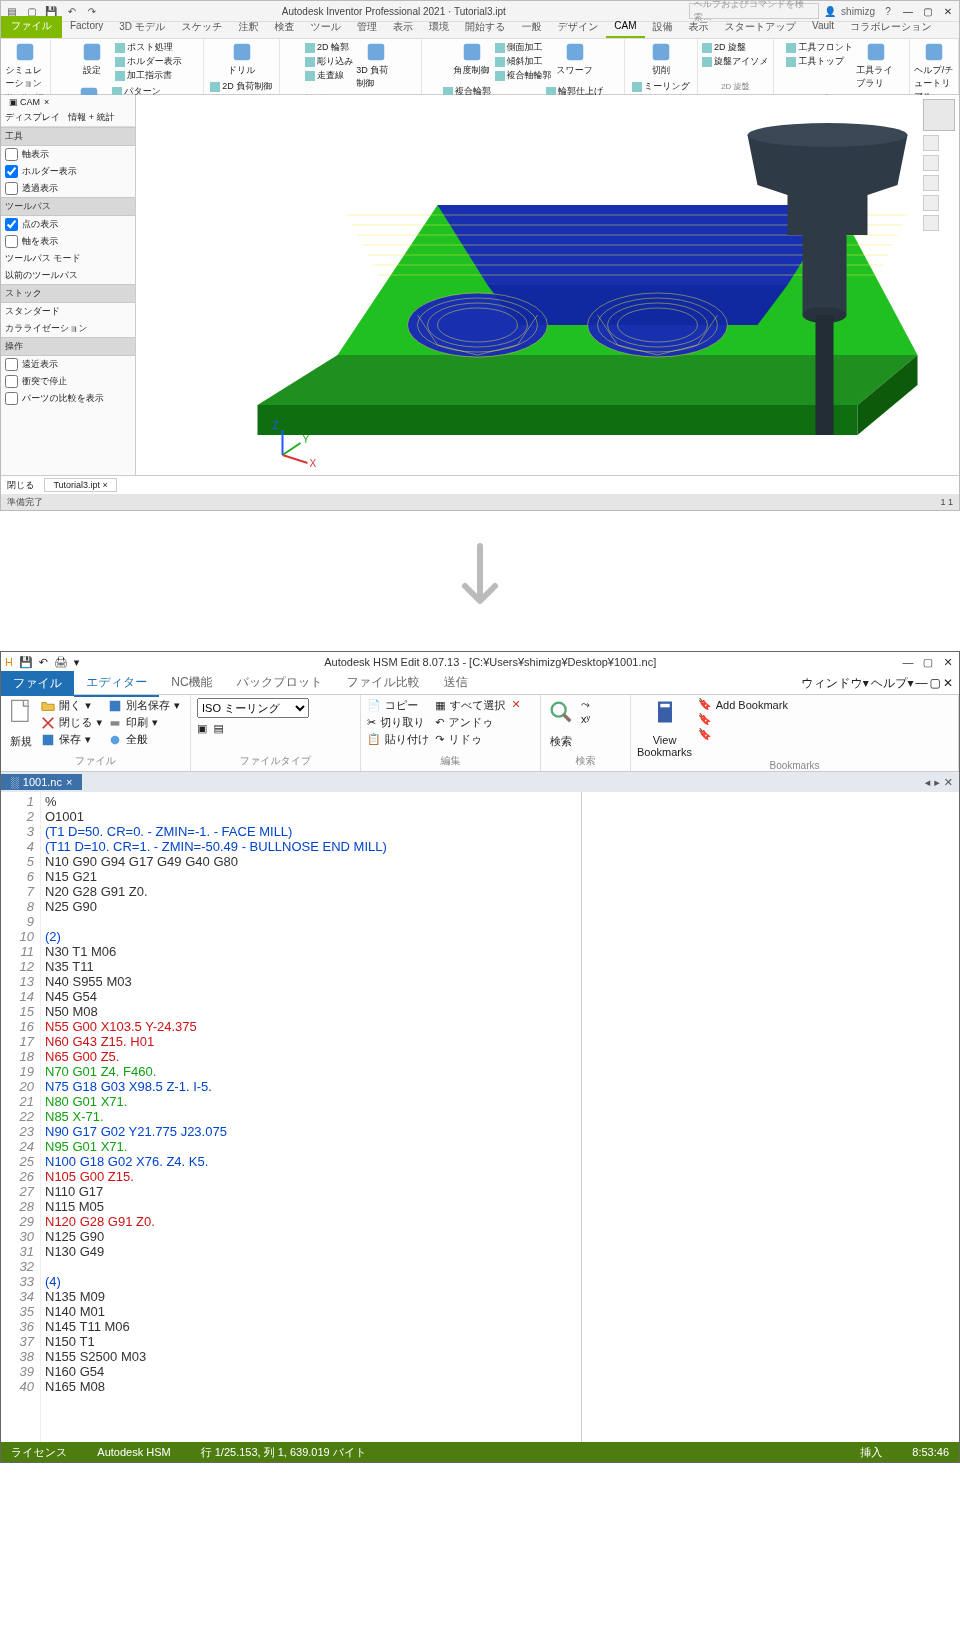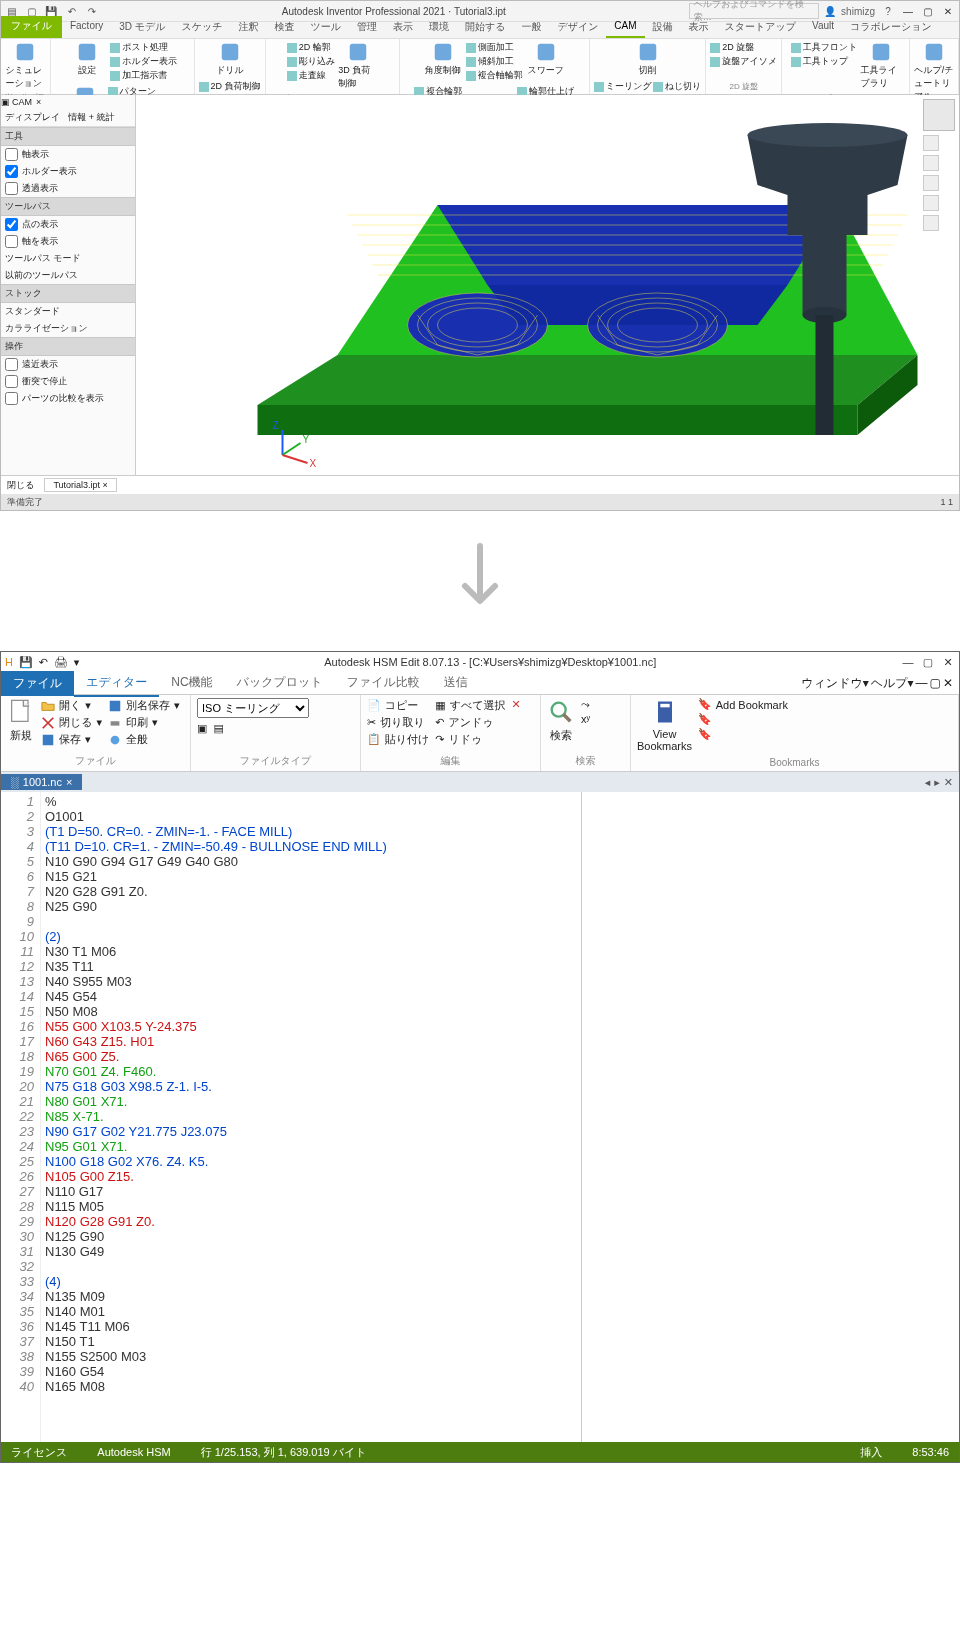--- a/index.html
+++ b/index.html
@@ -58,21 +58,21 @@
 .hsm-tab{padding:4px 12px;color:#666;cursor:pointer}
 .hsm-tab.file{background:#1f6fb5;color:#fff}
 .hsm-tab.active{border-bottom:2px solid #1f6fb5;color:#1f6fb5}
 .hsm-tabs .right{margin-left:auto;display:flex;align-items:center;gap:2px;padding-right:6px}
 
 .hsm-ribbon{display:flex;border-top:1px solid #ccc;border-bottom:1px solid #ccc;height:78px;font-size:11px;background:#fdfdfd}
 .hpanel{border-right:1px solid #ddd;display:flex;flex-direction:column;padding:3px 6px}
 .hpanel-body{flex:1;display:flex;gap:6px;align-items:flex-start}
 .hpanel-label{text-align:center;color:#888;font-size:10px;margin-top:2px}
 .hsplit{display:flex;flex-direction:column;gap:2px}
-.hbtn-big{display:flex;flex-direction:column;align-items:center;gap:2px}
+.hbtn-big{display:flex;flex-direction:column;align-items:center;gap:8px}
 .hbtn-big svg{width:28px;height:28px}
 .hmini{display:flex;align-items:center;gap:4px;white-space:nowrap}
 .hmini svg{width:14px;height:14px}
 select.iso{height:20px;width:112px;font-size:11px}
 
 .hsm-doctabs{display:flex;align-items:center;height:20px;background:#e4e9ef;font-size:11px}
 .hsm-doctab{display:flex;align-items:center;gap:4px;padding:2px 10px;background:#3b70a8;color:#fff}
 .hsm-doctabs .navs{margin-left:auto;display:flex;gap:4px;padding-right:6px;color:#555}
 
 .editor{display:flex;height:650px;font-family:Consolas,monospace;font-size:13px;background:#fff}
@@ -366,21 +366,21 @@
         <div class="rpanel-label">複合軸ミーリング</div>
       </div>
       <div class="rpanel">
         <div class="rpanel-body">
           <div class="big-ic">
             <svg viewBox="0 0 24 24">
               <rect x="3" y="3" width="18" height="18" rx="3" fill="#6fa8dc"></rect>
             </svg>
             <span>切削</span>
           </div>
-          <div style="display: flex; flex-direction: row; gap: 1px;">
+          <div style="display: flex; flex-direction: column; gap: 1px;">
             <div class="mini">
               <svg viewBox="0 0 10 10">
                 <rect width="10" height="10" fill="#8cc"></rect>
               </svg>
               <span>ミーリング</span>
             </div>
             <div class="mini">
               <svg viewBox="0 0 10 10">
                 <rect width="10" height="10" fill="#8cc"></rect>
               </svg>
@@ -456,21 +456,21 @@
             </svg>
             <span>ヘルプ/チュートリアル</span>
           </div>
         </div>
         <div class="rpanel-label">ヘルプ</div>
       </div>
     </div>
 
   <div class="inv-body">
     <div class="inv-side">
-      <div style="padding:2px 0;display:flex;gap:4px">
+      <div style="padding:2px 8px;display:flex;gap:4px">
           <span>▣ CAM</span>
           <span>×</span>
         </div>
       <div class="side-tabs">
         <span>ディスプレイ</span>
         <span>情報 + 統計</span>
       </div>
       <div id="inv-side-sections">
           <div class="side-sechdr">工具</div>
           <div class="side-item">

